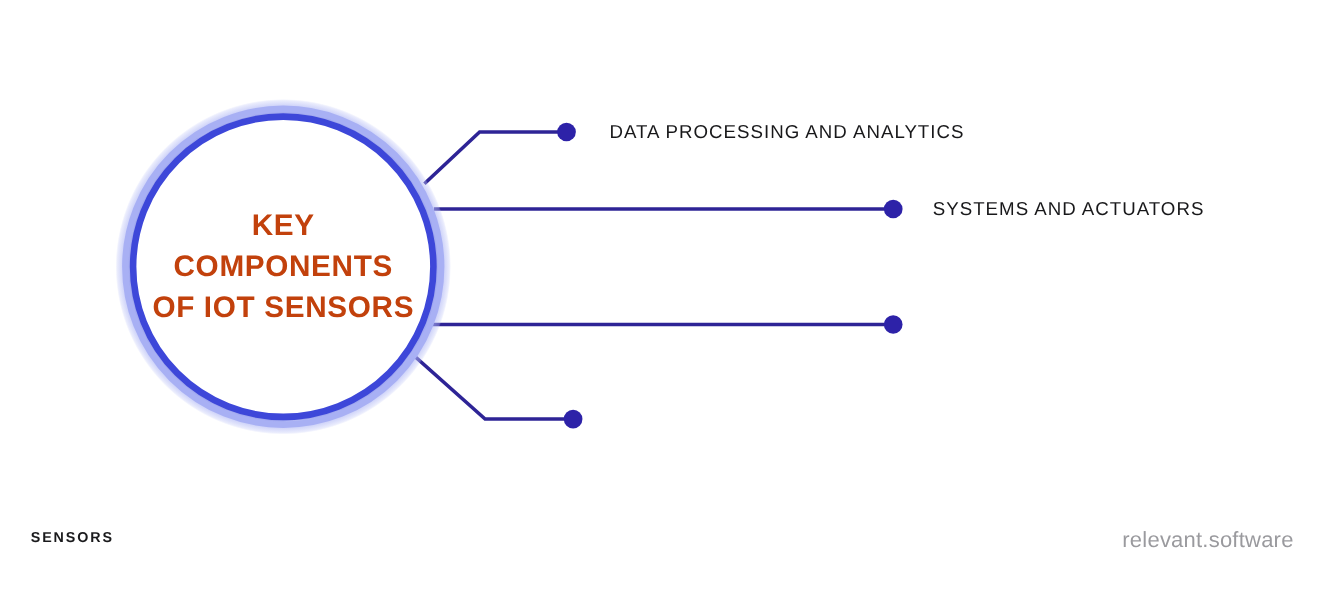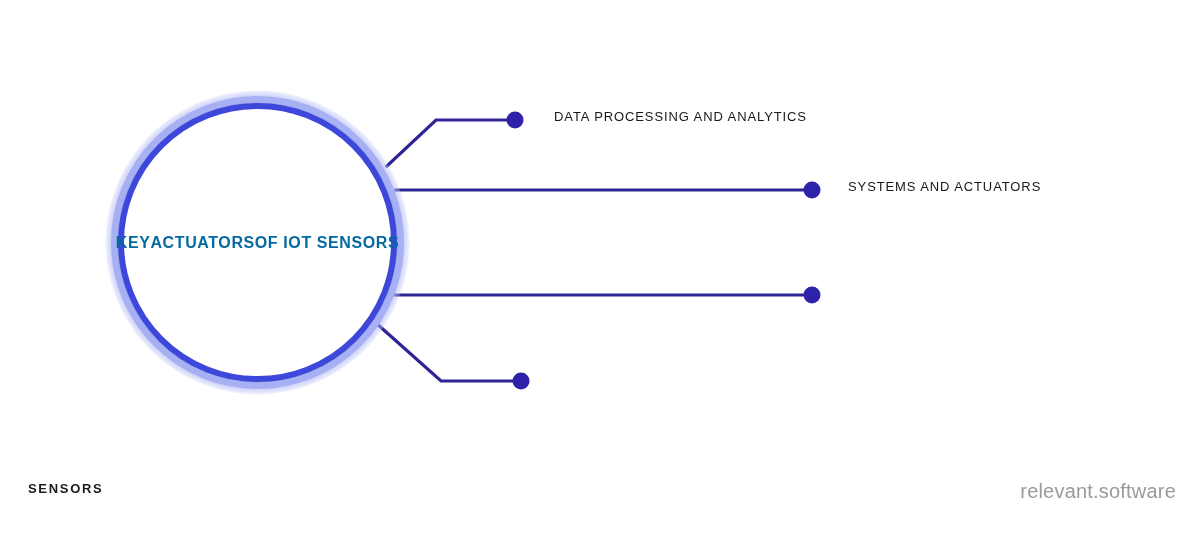--- a/index.html
+++ b/index.html
@@ -64,26 +64,26 @@
     background: #ffffff;
     box-shadow: 0 0 0 1px rgba(61,71,217,0.25);
   }
   .hub-title {
     position: absolute;
     left: 13px;
     top: 13px;
     width: 279px;
     height: 279px;
     display: flex;
-    flex-direction: row;
+    flex-direction: column;
     align-items: center;
     justify-content: center;
     text-align: center;
-    color: #0369a1;
-    font-size: 16px;
+    color: #c2410c;
+    font-size: 27px;
     font-weight: 700;
     line-height: 1.36;
     letter-spacing: 0.6px;
     padding: 0 14px;
     box-sizing: border-box;
   }
   .hub-title span { display: block; white-space: nowrap; }
 
   
   #connectors {
@@ -92,21 +92,21 @@
     top: 0;
     width: 1200px;
     height: 539px;
     pointer-events: none;
   }
 
   
   .node-label {
     position: absolute;
     color: #18181a;
-    font-size: 13px;
+    font-size: 17px;
     font-weight: 400;
     letter-spacing: 0.9px;
     line-height: 1.4;
     white-space: pre-line;
   }
 
   
   .footer-brand {
     position: absolute;
     left: 28px;
@@ -145,21 +145,21 @@
         <circle cx="521" cy="381" r="8.5" fill="#2d22a8"></circle>
       </g>
   </svg>
 
   <div class="hub">
     <div class="hub-glow"></div>
     <div class="hub-halo"></div>
     <div class="hub-ring"></div>
     <div class="hub-title">
       <span>KEY</span>
-      <span>ACTUATORS</span>
+      <span>COMPONENTS</span>
       <span>OF IOT SENSORS</span>
     </div>
   </div>
 
   <div class="node-label" style="left:554px; top:108px;">DATA PROCESSING AND ANALYTICS</div>
 
   <div class="node-label" style="left:848px; top:178px;">SYSTEMS AND ACTUATORS</div>
 
 
 

